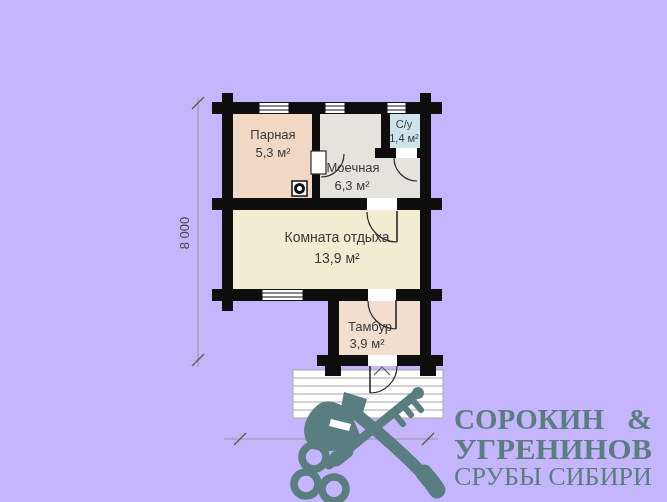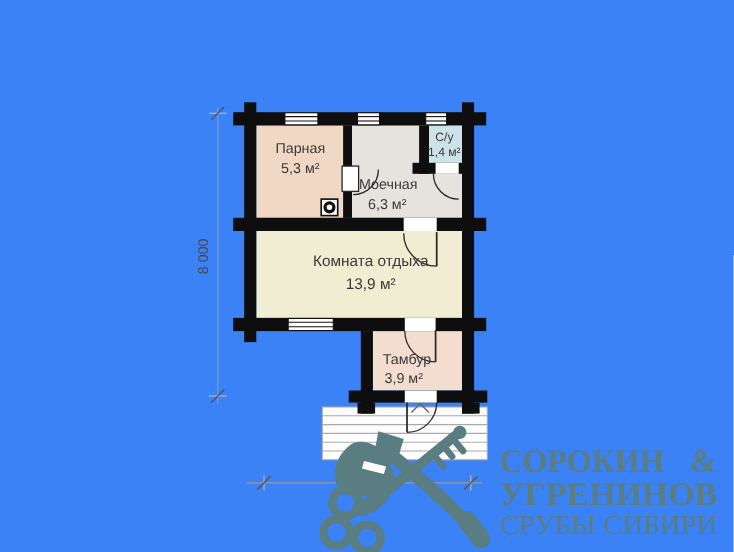--- a/index.html
+++ b/index.html
@@ -1,16 +1,16 @@
 <!DOCTYPE html>
 <html><head>
 <meta charset="utf-8">
 <style>
   html,body{margin:0;padding:0;background:#ffffff;}
-  #canvas{position:relative;width:667px;height:502px;background:#3b82f6;overflow:hidden;
+  #canvas{position:relative;width:667px;height:502px;background:#c4b5fd;overflow:hidden;
           font-family:"Liberation Sans", sans-serif;}
   svg text{font-family:"Liberation Sans", sans-serif;}
   text.room-name{font-size:13px;}
   text.room-area{font-size:13px;}
   text.small-room{font-size:11px;}
   text.big-room{font-size:14px;}
   text.dim-text{font-size:13px;}
   text.logo-big{font-family:"Liberation Serif", serif;font-weight:bold;font-size:30px;}
   text.logo-amp{font-family:"Liberation Serif", serif;font-weight:bold;font-size:30px;}
   text.logo-tag{font-family:"Liberation Serif", serif;font-size:25px;}

